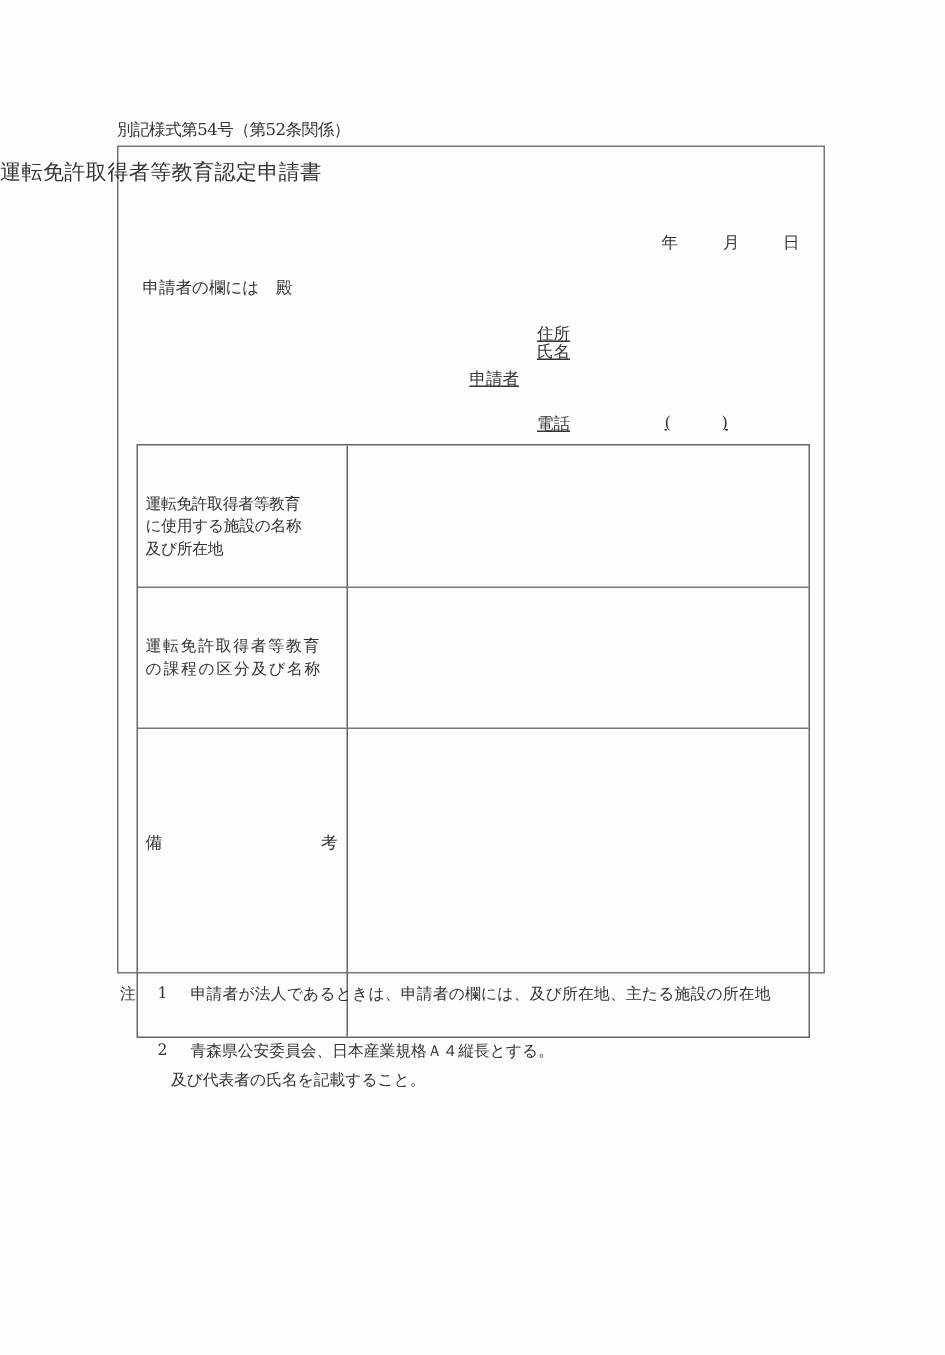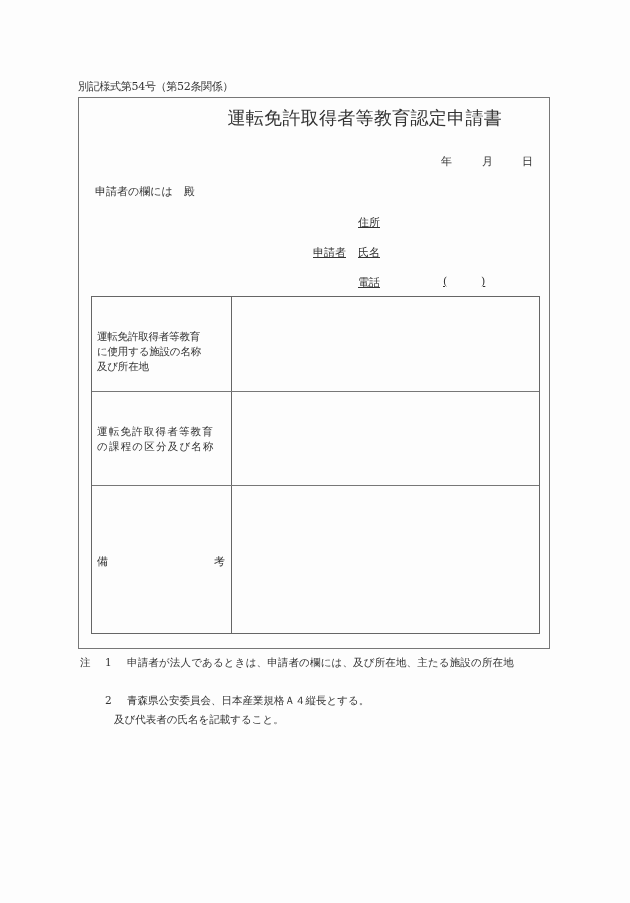--- a/index.html
+++ b/index.html
@@ -3,25 +3,25 @@
   <meta charset="utf-8">
   <style>
     html, body { margin: 0; padding: 0; }
     body {
       width: 630px; height: 903px; background: #fdfdfd; position: relative; overflow: hidden;
       font-family: "DejaVu Serif", "Liberation Serif", serif; color: #333;
     }
     .abs { position: absolute; white-space: nowrap; }
     .form-label { font-size: 11px; left: 78px; top: 79px; letter-spacing: -0.3px; text-align: center; }
     .outer-box { position: absolute; left: 78px; top: 97px; width: 472px; height: 552px; border: 1px solid #777; box-sizing: border-box; }
-    .title { font-size: 18px; left: 0; width: 502px; text-align: right; top: 106px; letter-spacing: 0.3px; }
+    .title { font-size: 14px; left: 0; width: 502px; text-align: left; top: 106px; letter-spacing: 0.3px; }
     .date { font-size: 11px; top: 154px; }
     .addressee { font-size: 11px; left: 95px; top: 184px; }
     .app-row { font-size: 11px; text-decoration: underline; }
-    .table { position: absolute; left: 91px; top: 296px; width: 449px; height: 338px; border: 1px solid #666; box-sizing: border-box; }
+    .table { position: absolute; left: 91px; top: 296px; width: 449px; height: 396px; border: 1px solid #666; box-sizing: border-box; }
     .vline { position: absolute; left: 139px; top: 0; width: 1px; height: 100%; background: #666; }
     .hline { position: absolute; left: 0; width: 100%; height: 1px; background: #777; }
     .cell-label { position: absolute; left: 5px; font-size: 10.5px; line-height: 15px; white-space: pre-line; letter-spacing: -0.2px; }
     .cell-label.spaced { letter-spacing: 1.2px; }
     .note { font-size: 10.5px; white-space: nowrap; }
   </style>
 </head>
 <body>
 
 <div class="abs form-label">別記様式第54号（第52条関係）</div>
@@ -31,21 +31,21 @@
 <div class="abs title">運転免許取得者等教育認定申請書</div>
 
 <div class="abs date" style="left:441px">年</div>
 <div class="abs date" style="left:482px">月</div>
 <div class="abs date" style="left:522px">日</div>
 
 <div class="abs addressee">申請者の欄には　殿</div>
 
 <div class="abs app-row" style="left:358px; top:215px">住所</div>
 <div class="abs app-row" style="left:313px; top:245px">申請者</div>
-<div class="abs app-row" style="left:358px; top:245px">氏名</div>
+<div class="abs app-row" style="left:358px; top:227px">氏名</div>
 <div class="abs app-row" style="left:358px; top:275px">電話</div>
 <div class="abs app-row" style="left:443px; top:275px">(</div>
 <div class="abs app-row" style="left:481px; top:275px">)</div>
 
 <div class="table">
   <div class="vline"></div>
   <div class="hline" style="top:94px"></div>
   <div class="hline" style="top:188px"></div>
 
   <div class="cell-label" style="top:32px">運転免許取得者等教育

